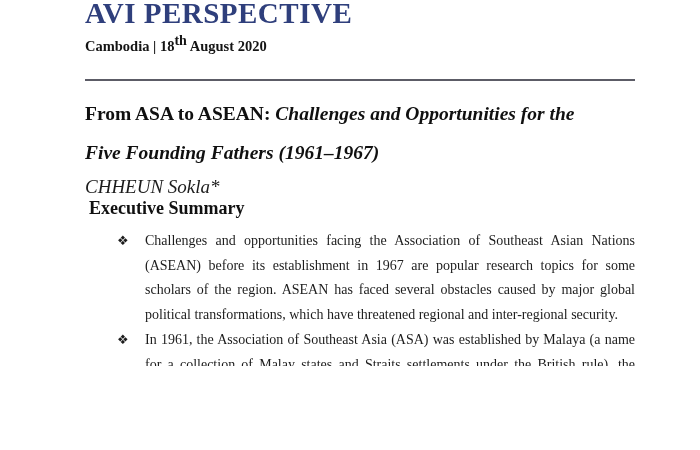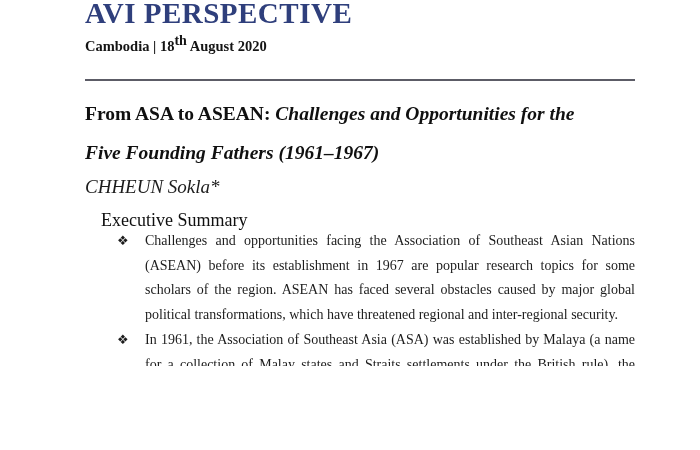--- a/index.html
+++ b/index.html
@@ -64,23 +64,23 @@
     left: 85px;
     top: 176px;
     font-size: 19px;
     font-style: italic;
     color: #1c1c1c;
   }
   .section-heading {
     position: absolute;
     left: 85px;
     top: 194px;
-    margin: 16px;
+    margin: 4px;
     font-size: 18px;
-    font-weight: normal;
+    font-weight: bold;
     color: #101010;
   }
   .bullets {
     position: absolute;
     left: 85px;
     top: 229px;
     width: 550px;
     margin: 0;
     padding: 0;
     list-style: none;

